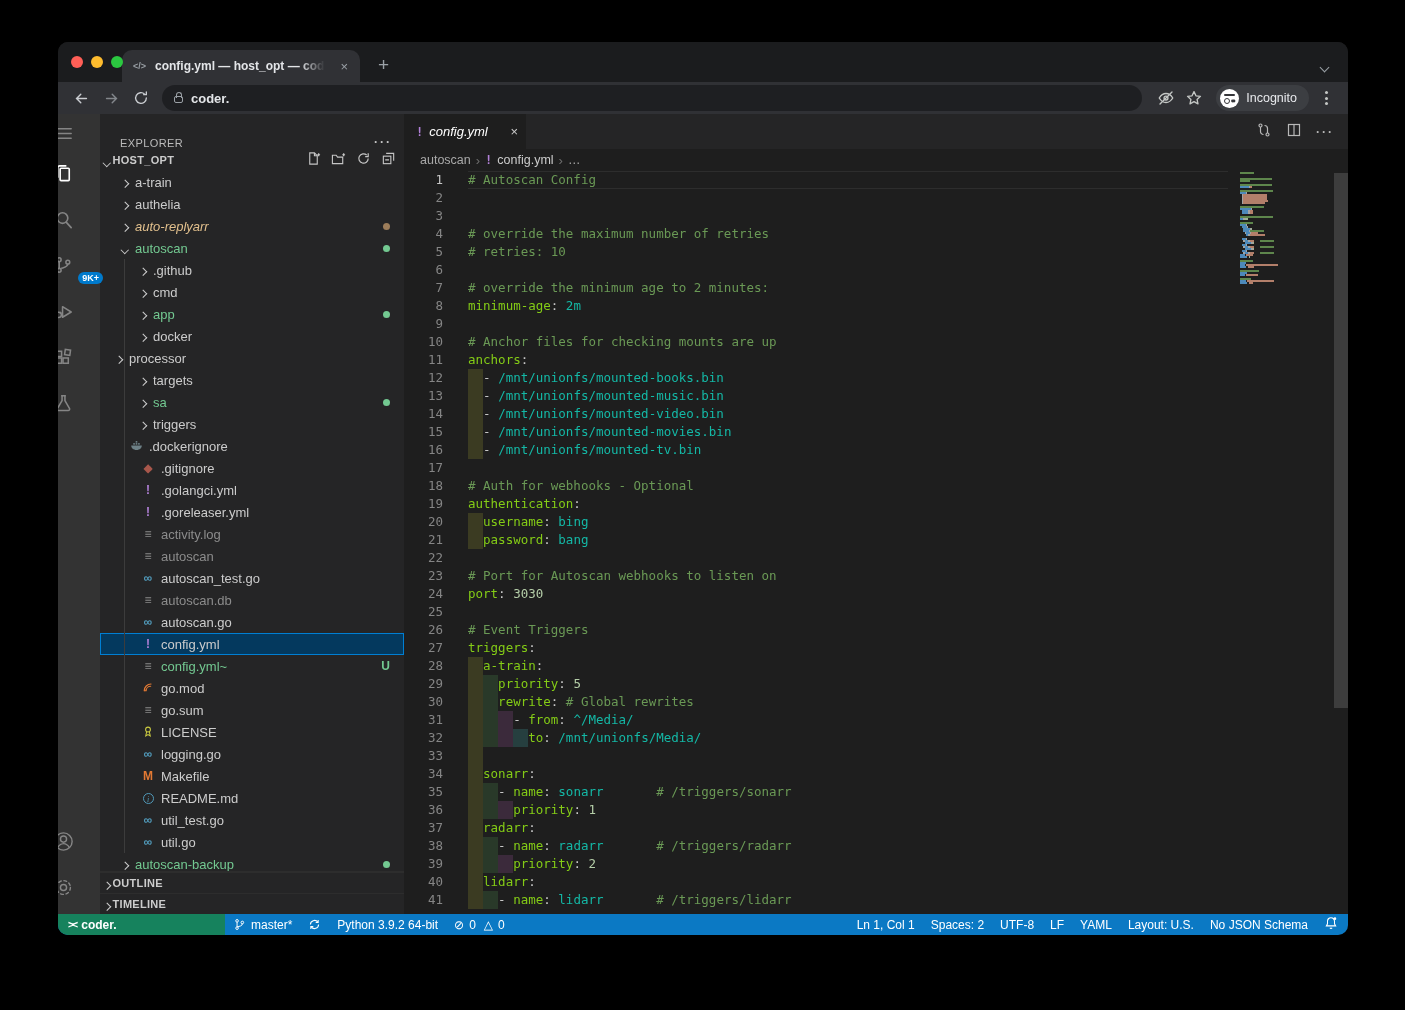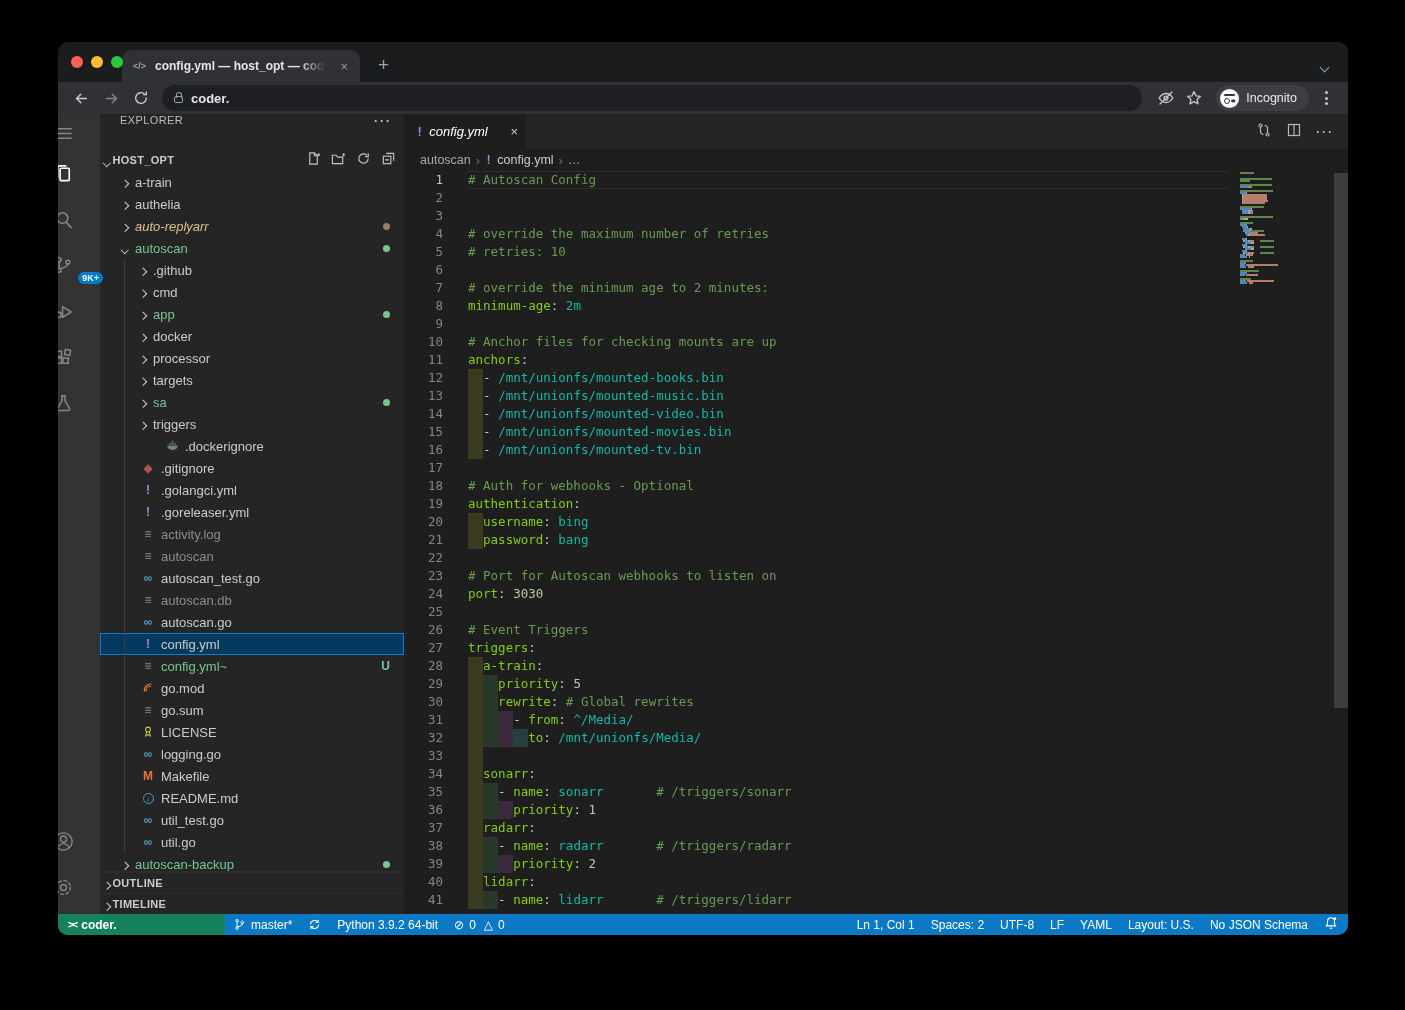--- a/index.html
+++ b/index.html
@@ -57,21 +57,21 @@
     color:#858585; position:relative; }
   .act-item.active { color:#ffffff; }
   .act-item.active:before { content:""; position:absolute; left:0; top:4px; bottom:4px; width:2px; background:#fff; }
   .act-item svg { width:23px; height:23px; }
   .act-top { margin-top:2px; height:34px; }
   .scm-badge { position:absolute; right:3px; bottom:4px; background:#007acc; color:#fff; font-size:9px;
     font-weight:bold; border-radius:8px; padding:1.5px 4px; line-height:1; }
   .act-spacer { flex:1; }
 
   .sidebar { width:304px; background:#252526; display:flex; flex-direction:column; overflow:hidden; }
-  .sb-header { height:35px; display:flex; align-items:flex-start; padding:0 12px 0 20px; }
+  .sb-header { height:35px; display:flex; align-items:flex-end; padding:0 12px 0 20px; }
   .sb-title { color:#bbbbbb; font-size:11px; letter-spacing:.4px; }
   .sb-kebab { margin-left:auto; color:#c5c5c5; letter-spacing:2px; font-size:12px; font-weight:bold; }
   .section-row { height:22px; display:flex; align-items:center; padding:0 8px 0 4px; gap:3px; }
   .section-label { color:#cccccc; font-size:11px; font-weight:bold; letter-spacing:.3px; }
   .section-actions { margin-left:auto; display:flex; gap:10px; color:#c5c5c5; }
   .section-actions svg { width:15px; height:15px; }
   .tree { flex:1; position:relative; overflow:hidden; }
   .trow { height:22px; display:flex; align-items:center; color:#cccccc; font-size:13px; position:relative; }
   .trow .chev { margin-right:5px; flex:0 0 8px; }
   .chev-r { display:inline-block; width:5.5px; height:5.5px; border-right:1.3px solid #cccccc;
@@ -317,38 +317,38 @@
             </div>
             <div class="trow" style="padding-left: 40px;">
               <span class="chev"><i class="chev-r"></i></span>
               <span class="git-untracked">app</span>
               <span class="dot" style="background: rgb(115, 201, 145);"></span>
             </div>
             <div class="trow" style="padding-left: 40px;">
               <span class="chev"><i class="chev-r"></i></span>
               <span>docker</span>
             </div>
-            <div class="trow" style="padding-left: 40px;">
+            <div class="trow" style="padding-left: 16px;">
               <span class="chev"><i class="chev-r"></i></span>
               <span>processor</span>
             </div>
             <div class="trow" style="padding-left: 40px;">
               <span class="chev"><i class="chev-r"></i></span>
               <span>targets</span>
             </div>
             <div class="trow" style="padding-left: 40px;">
               <span class="chev"><i class="chev-r"></i></span>
               <span class="git-untracked">sa</span>
               <span class="dot" style="background: rgb(115, 201, 145);"></span>
             </div>
             <div class="trow" style="padding-left: 40px;">
               <span class="chev"><i class="chev-r"></i></span>
               <span>triggers</span>
             </div>
-            <div class="trow" style="padding-left: 64px;">
+            <div class="trow" style="padding-left: 28px;">
               <span class="ficon" style="color: rgb(109, 128, 134);"><svg width="13" height="13" viewBox="0 0 16 16" fill="#6d8086">
                   <rect x="4" y="5" width="2" height="2"></rect>
                   <rect x="7" y="5" width="2" height="2"></rect>
                   <rect x="7" y="2.5" width="2" height="2"></rect>
                   <rect x="10" y="5" width="2" height="2"></rect>
                   <path d="M1.5 8h13c0 3-2.5 5.5-6.5 5.5S1.5 11 1.5 8z"></path>
                 </svg></span>
               <span>.dockerignore</span>
             </div>
             <div class="trow" style="padding-left: 40px;">

